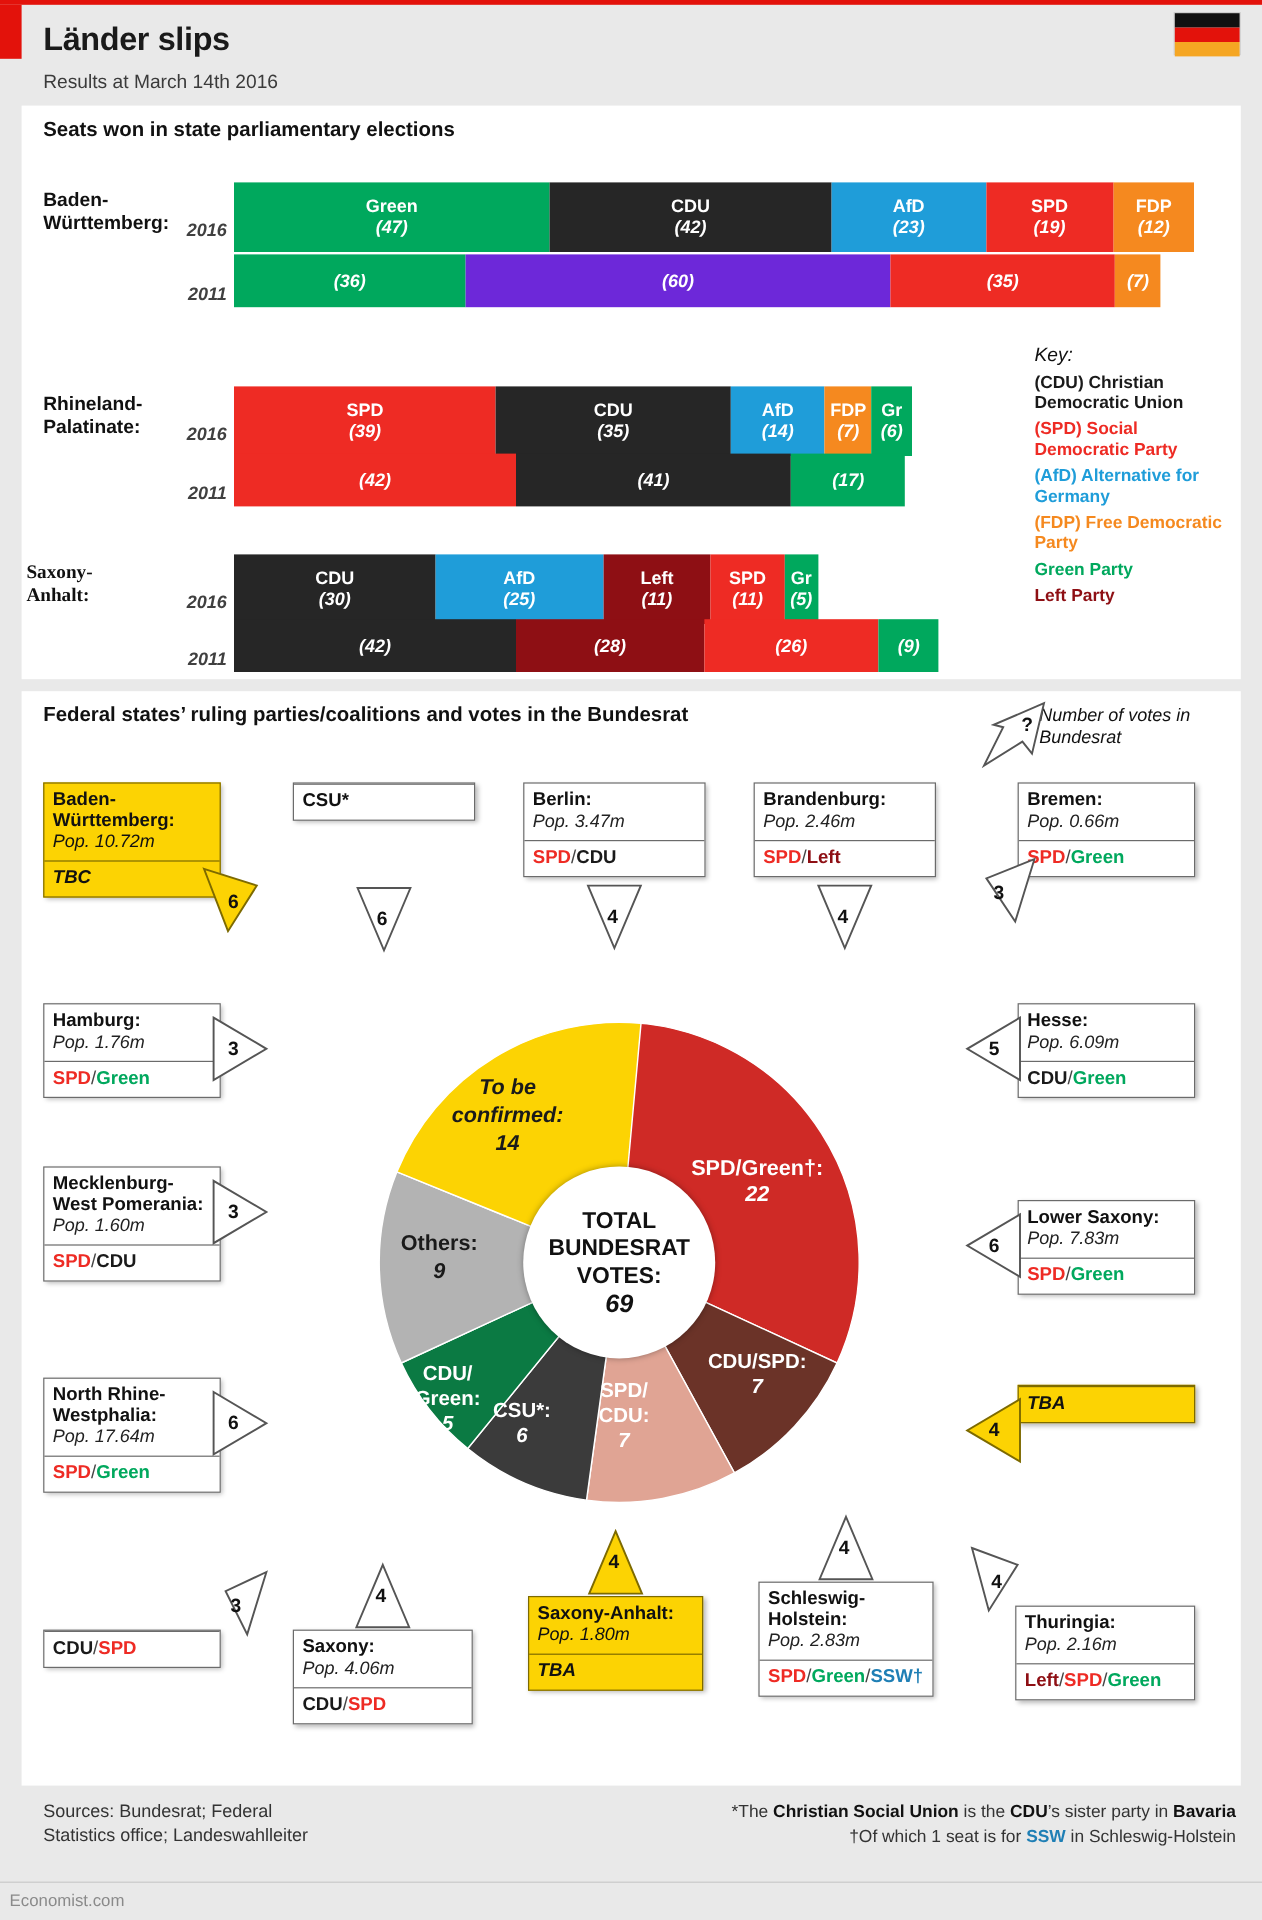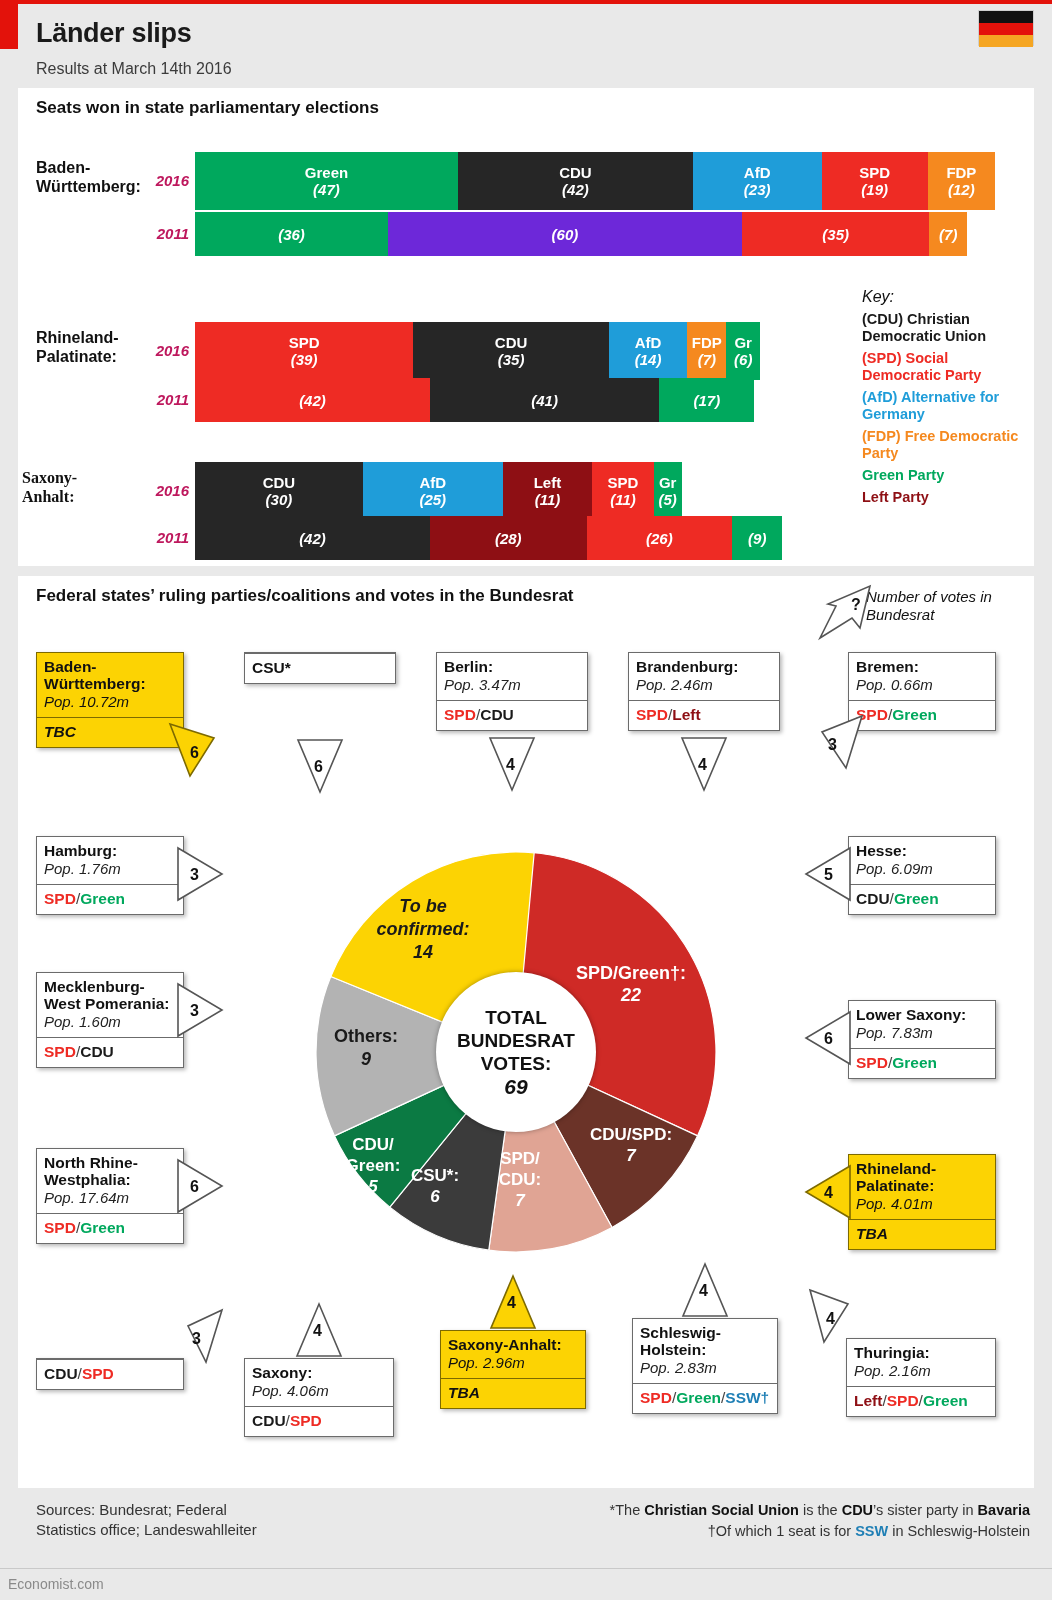--- a/index.html
+++ b/index.html
@@ -17,21 +17,21 @@
 
   .flag { position:absolute; right:18px; top:10px; width:56px; height:36px; border:1px solid #cfcfcf; }
   .flag div { height:12px; }
   .f1{background:#111;} .f2{background:#e3120b;} .f3{background:#f5a623;}
 
   
   .panel1 { position:absolute; left:18px; top:88px; width:1016px; height:478px; background:#fff; }
   .panel1 h2 { position:absolute; left:18px; top:10px; font-size:17px; font-weight:bold; color:#111; }
 
   .statelabel { position:absolute; font-size:16px; font-weight:bold; color:#111; line-height:19px;}
-  .yearlabel { position:absolute; font-size:15px; font-style:italic; font-weight:bold; color:#be185d; text-align:right; width:60px;}
+  .yearlabel { position:absolute; font-size:15px; font-style:italic; font-weight:bold; color:#404040; text-align:right; width:60px;margin-top:12px;}
 
   .bar { position:absolute; height:58px; display:flex; }
   .bar.small { height:44px; }
   .seg { position:relative; display:flex; flex-direction:column; align-items:center; justify-content:center;
          color:#fff; font-weight:bold; font-size:15px; line-height:17px; overflow:hidden; }
   .seg .nm { white-space:nowrap; }
   .seg .vl { font-style:italic; white-space:nowrap;}
   .bar.small .seg .vl { font-size:15px; }
 
   
@@ -406,21 +406,21 @@
     </div>
     <div class="arrow" style="left: 297px; top: 1304px;">
       <svg width="48" height="56">
         <polygon points="22,0 44,52 0,52" fill="#ffffff" stroke="#555" stroke-width="1.6"></polygon>
       </svg>
       <div class="num" style="left:16px; top:18px;">4</div>
     </div>
     <div class="card hl" style="left: 440px; top: 1330px; width: 146px;">
       <div class="top">
         <div class="nm">Saxony-Anhalt:</div>
-        <div class="pop">Pop. 2.96m</div>
+        <div class="pop">Pop. 1.80m</div>
       </div>
       <div class="bot">TBA</div>
     </div>
     <div class="arrow" style="left: 491px; top: 1276px;">
       <svg width="48" height="56">
         <polygon points="22,0 44,52 0,52" fill="#fcd303" stroke="#7d6a00" stroke-width="1.6"></polygon>
       </svg>
       <div class="num" style="left:16px; top:18px;">4</div>
     </div>
     <div class="card" style="left: 632px; top: 1318px; width: 146px;">
@@ -469,24 +469,20 @@
       </div>
       <div class="bot"><span style="color: rgb(238, 43, 36);">SPD</span><span style="color: rgb(68, 68, 68); font-weight: normal;">/</span><span style="color: rgb(0, 168, 93);">Green</span></div>
     </div>
     <div class="arrow" style="left: 806px; top: 1012px;">
       <svg width="48" height="56">
         <polygon points="44,0 0,26 44,52" fill="#ffffff" stroke="#555" stroke-width="1.6"></polygon>
       </svg>
       <div class="num" style="left:18px; top:18px;">6</div>
     </div>
     <div class="card hl" style="left: 848px; top: 1154px; width: 148px;">
-      <div class="top">
-        <div class="nm">Rhineland-Palatinate:</div>
-        <div class="pop">Pop. 4.01m</div>
-      </div>
       <div class="bot">TBA</div>
     </div>
     <div class="arrow" style="left: 806px; top: 1166px;">
       <svg width="48" height="56">
         <polygon points="44,0 0,26 44,52" fill="#fcd303" stroke="#7d6a00" stroke-width="1.6"></polygon>
       </svg>
       <div class="num" style="left:18px; top:18px;">4</div>
     </div>
   </div>
 

